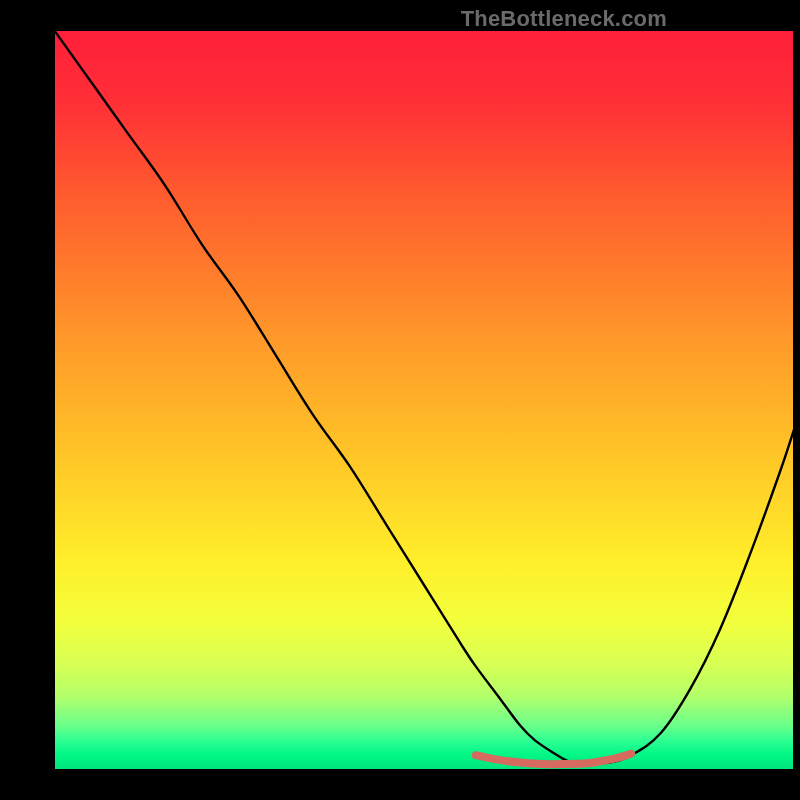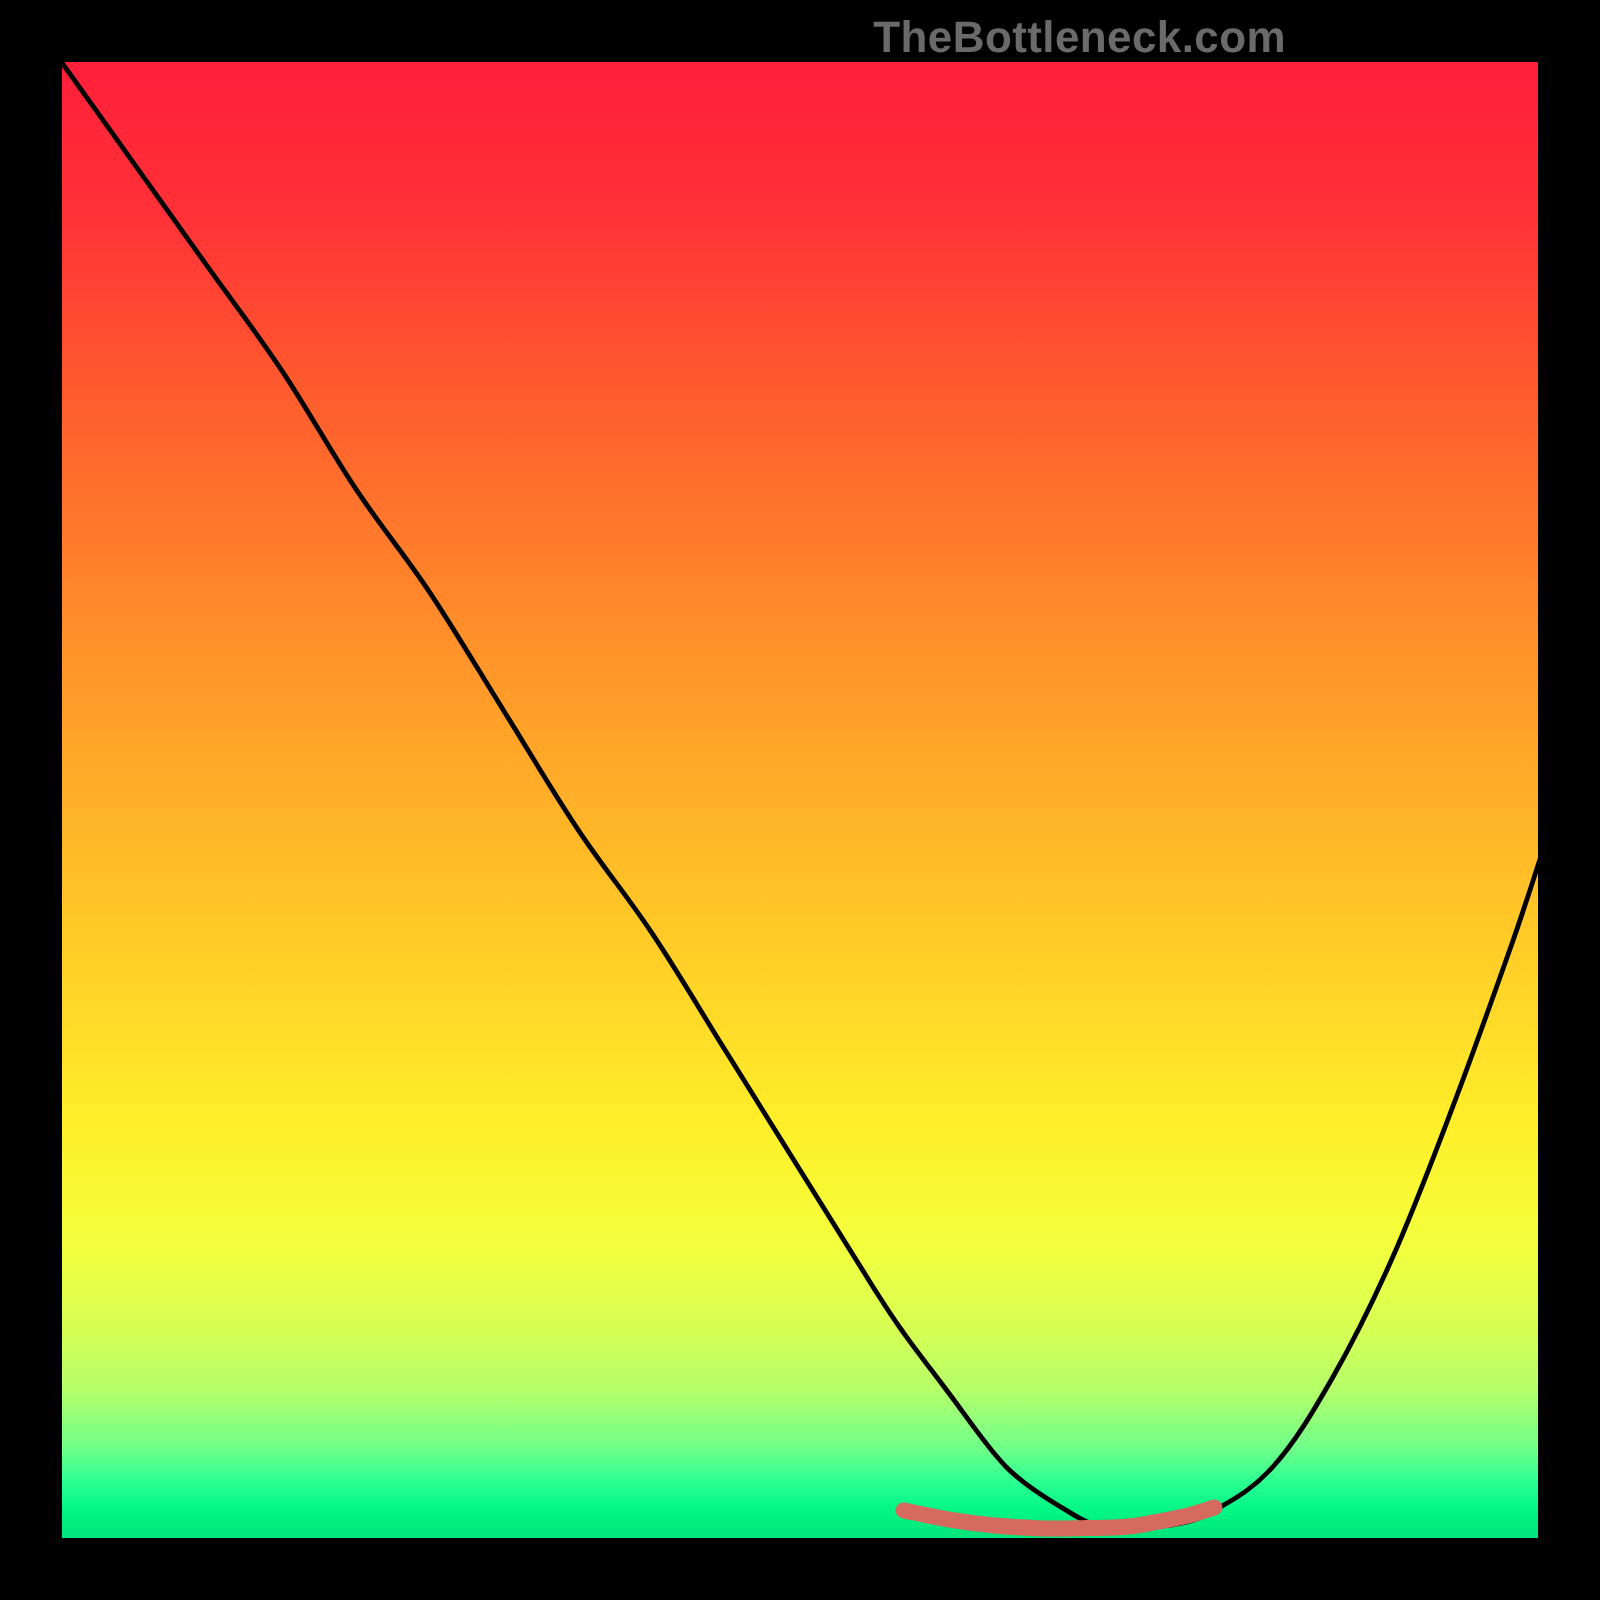--- a/index.html
+++ b/index.html
@@ -2,20 +2,21 @@
 <html><head>
 <meta charset="utf-8">
 <style>
   * { margin: 0; padding: 0; box-sizing: border-box; }
   html, body { width: 800px; height: 800px; overflow: hidden; background: #000; }
   .wrap {
     position: relative;
     width: 653px;
     height: 800px;
     background: #000;
+    margin-left: 24px;
   }
   .watermark {
     position: absolute;
     top: 6px;
     right: 10px;
     font-family: Arial, Helvetica, sans-serif;
     font-size: 22px;
     font-weight: 600;
     color: #6a6a6a;
     letter-spacing: 0.2px;

